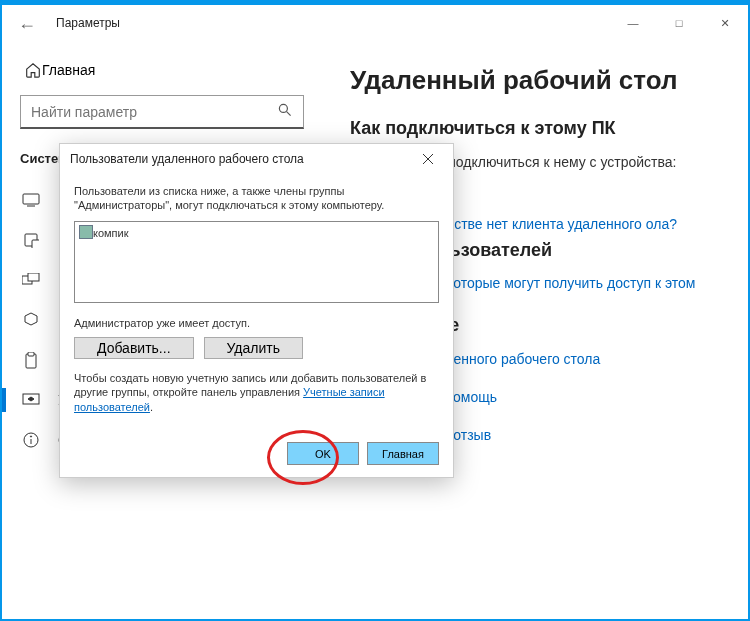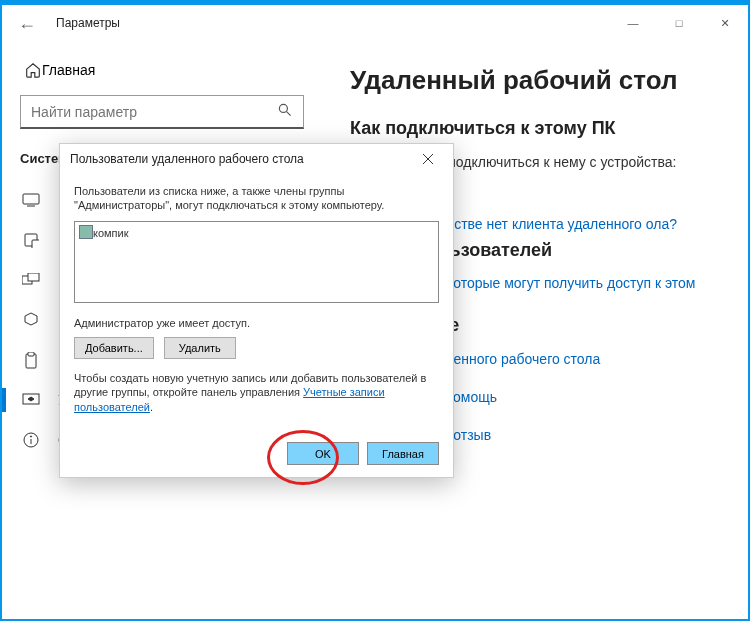--- a/index.html
+++ b/index.html
@@ -34,21 +34,21 @@
 .dialog-titlebar { height: 30px; display: flex; align-items: center; padding: 8px 10px; }
 .dialog-title { font-size: 12px; color: #222; }
 .dialog-close { margin-left: auto; width: 30px; height: 24px; display: flex; align-items: center; justify-content: center; cursor: pointer; }
 .dialog-body { padding: 10px 14px 0; font-size: 11px; color: #333; }
 .dialog-desc { margin-bottom: 8px; line-height: 1.3; }
 .user-list { border: 1px solid #888; height: 82px; background: #fff; margin-bottom: 14px; padding: 2px; }
 .user-item { display: flex; align-items: flex-end; padding: 1px 2px; font-size: 11px; }
 .user-icon { width: 14px; height: 14px; background: #8ba; border: 1px solid #678; display:inline-block; }
 .admin-note { font-size: 11px; margin-bottom: 8px; }
 .btn-row { display: flex; gap: 10px; margin-bottom: 12px; }
-.btn { border: 1px solid #aaa; background: #e1e1e1; padding: 2px 10px; font-size: 11px; cursor: pointer; min-width: 72px; height: 22px; }
+.btn { border: 1px solid #aaa; background: #e1e1e1; padding: 2px 22px; font-size: 14px; cursor: pointer; min-width: 72px; height: 22px; }
 .note-text { font-size: 11px; line-height: 1.35; }
 .note-link { color: #0067c0; text-decoration: underline; cursor: pointer; }
 .dialog-footer { position: absolute; bottom: 12px; right: 14px; display: flex; gap: 8px; }
 .btn-primary { border: 1px solid #888; background: #7dd3fc; padding: 2px 10px; font-size: 11px; cursor: pointer; width: 72px; height: 23px; }
 .highlight-circle { position: absolute; left: 265px; top: 425px; width: 72px; height: 55px; border: 3px solid #d22; border-radius: 50%; pointer-events: none; }
 </style>
 </head>
 <body>
 
 <div class="titlebar">

